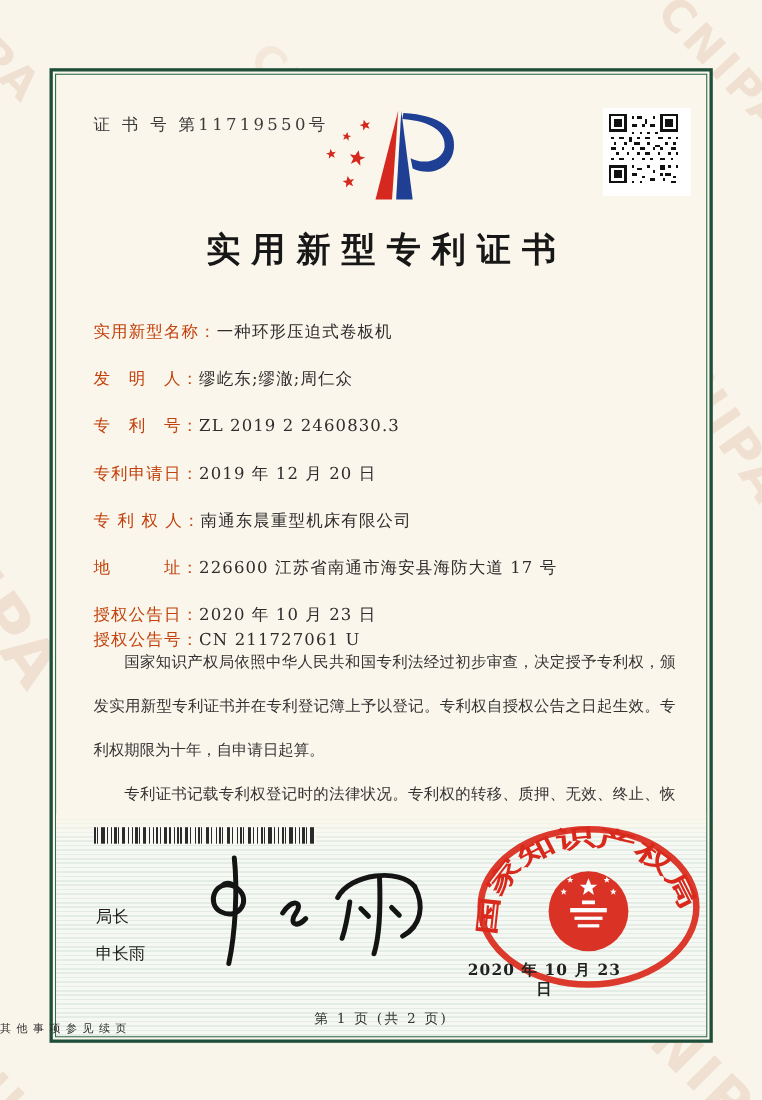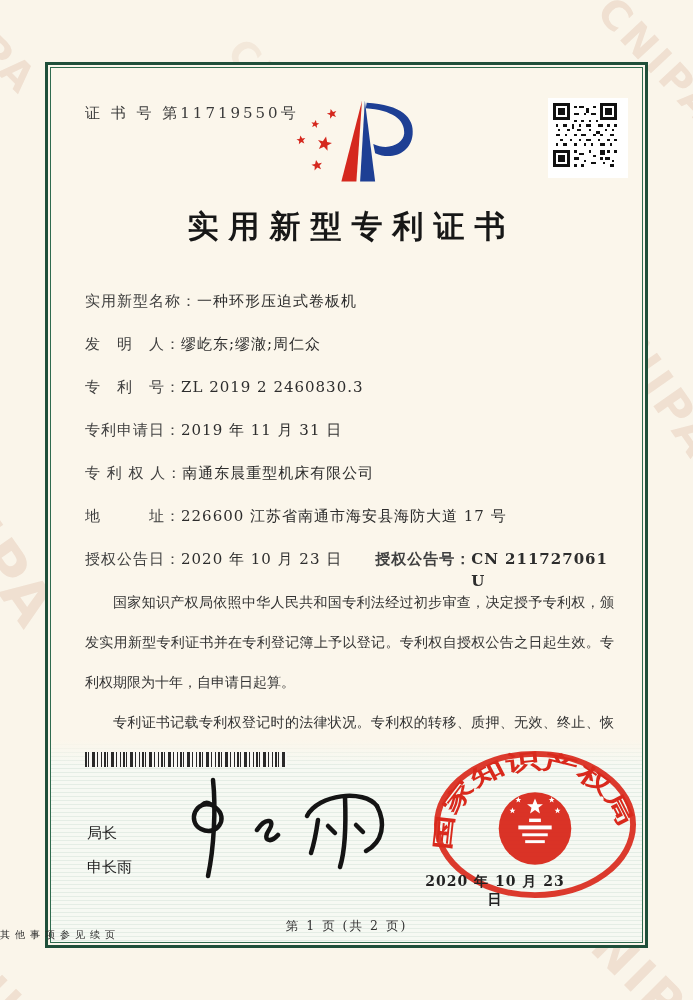--- a/index.html
+++ b/index.html
@@ -26,25 +26,25 @@
     position:absolute;left:34px;top:36px;font-size:15px;letter-spacing:3px;color:#3a3a3a;
   }
   .qr{position:absolute;right:14px;top:30px;width:74px;height:74px;background:#fff;padding:3px;}
   .logo{position:absolute;left:50%;top:26px;transform:translateX(-50%);}
   .title{
     position:absolute;left:0;right:0;top:138px;text-align:center;
     font-size:31px;font-weight:bold;letter-spacing:10px;color:#171717;text-indent:10px;
   }
   .fields{position:absolute;left:34px;right:26px;top:222px;font-size:15px;}
   .field-row{display:flex;align-items:flex-start;line-height:22px;margin-bottom:21px;}
-  .field-label{white-space:pre;letter-spacing:1px;color:#404040;text-align:right;}
+  .field-label{white-space:pre;letter-spacing:1px;color:#c2410c;text-align:right;}
   .field-value{letter-spacing:1px;color:#2d2d2d;}
-  .grant-row{display:flex;}
+  .grant-row{display:flex;flex-direction:column;}
   .grant-left{width:305px;display:flex;}
-  .grant-right{display:flex;font-weight:bold;}
+  .grant-right{display:flex;}
   .paras{
     position:absolute;left:34px;right:28px;top:514px;
     font-size:14px;line-height:40px;text-align:justify;color:#333;
   }
   .paras p{margin:0;text-indent:2em;}
   
   .band{
     position:absolute;left:0;right:0;top:672px;bottom:0;
     background:
       linear-gradient(#fbf6eb, rgba(251,246,235,0) 26px),
@@ -142,21 +142,21 @@
         <div class="field-row">
           <span class="field-label">发　明　人：</span>
           <span class="field-value">缪屹东;缪澈;周仁众</span>
         </div>
         <div class="field-row">
           <span class="field-label">专　利　号：</span>
           <span class="field-value">ZL 2019 2 2460830.3</span>
         </div>
         <div class="field-row">
           <span class="field-label">专利申请日：</span>
-          <span class="field-value">2019 年 11 月 31 日</span>
+          <span class="field-value">2019 年 12 月 20 日</span>
         </div>
         <div class="field-row">
           <span class="field-label">专 利 权 人：</span>
           <span class="field-value">南通东晨重型机床有限公司</span>
         </div>
         <div class="field-row">
           <span class="field-label">地　　　址：</span>
           <span class="field-value">226600 江苏省南通市海安县海防大道 17 号</span>
         </div>
         <div class="field-row grant-row">

